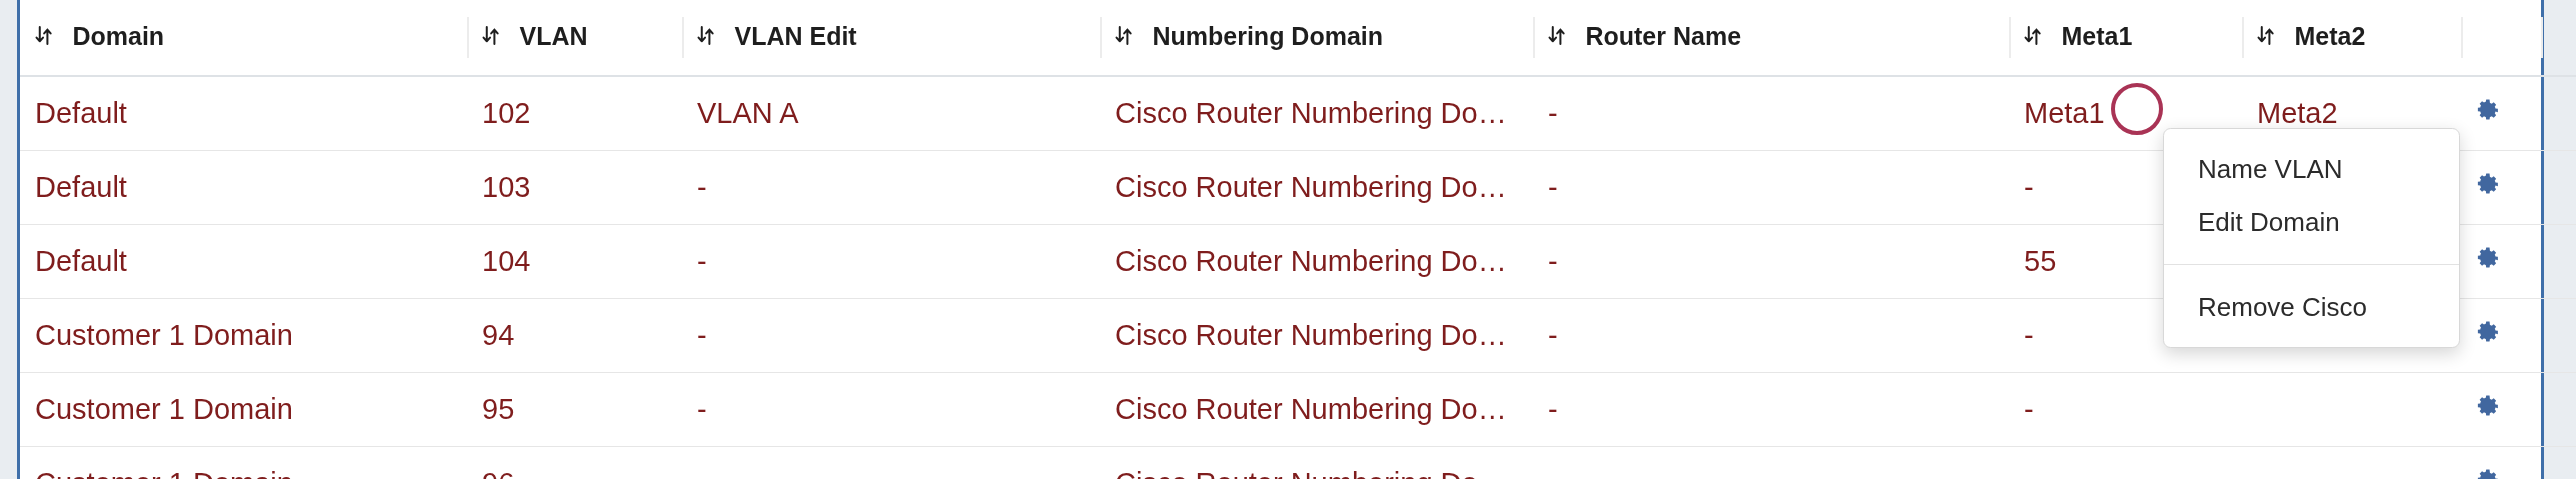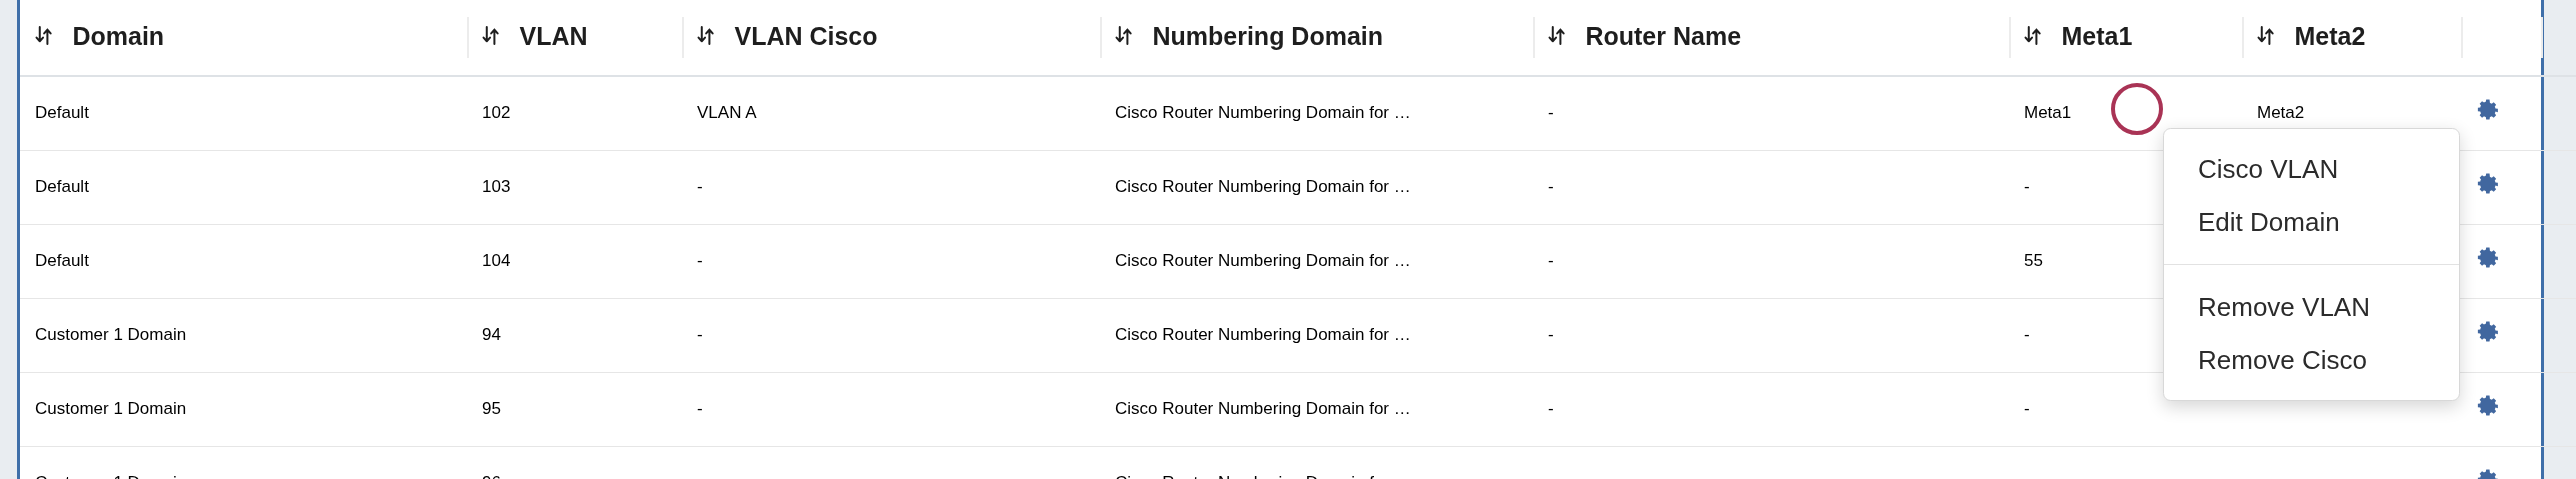--- a/index.html
+++ b/index.html
@@ -94,23 +94,23 @@
 
   .sort-icon {
     display: inline-block;
     margin-right: 9.5px;
     vertical-align: -1.9px;
   }
 
   table.vlan-table tbody td {
     height: 74px;
     border-bottom: 1.9px solid #e6e6e6;
-    font-size: 17px;
+    font-size: 29px;
     font-weight: normal;
-    color: #000000;
+    color: #7f1d1d;
   }
 
   
   .col-domain     { width: 447px; }
   .col-vlan       { width: 215px; }
   .col-vlanname   { width: 418px; }
   .col-numdomain  { width: 433px; border-radius: 13px; }
   .col-router     { width: 476px; }
   .col-meta1      { width: 233px; }
   .col-meta2      { width: 219px; border-radius: 10px; }
@@ -199,21 +199,21 @@
             </span>
             <span>VLAN</span>
           </th>
           <th class="col-vlanname">
             <span class="sort-icon">
               <svg width="21" height="23" viewBox="0 0 22 24" aria-hidden="true">
                 <path d="M5 3 L5 18 M5 18 L1.6 14.2 M5 18 L8.4 14.2" stroke="#1e1e1e" stroke-width="2.1" fill="none" stroke-linecap="round"></path>
                 <path d="M13 21 L13 6 M13 6 L9.6 9.8 M13 6 L16.4 9.8" stroke="#1e1e1e" stroke-width="2.1" fill="none" stroke-linecap="round"></path>
               </svg>
             </span>
-            <span>VLAN Cisco</span>
+            <span>VLAN Edit</span>
           </th>
           <th class="col-numdomain">
             <span class="sort-icon">
               <svg width="21" height="23" viewBox="0 0 22 24" aria-hidden="true">
                 <path d="M5 3 L5 18 M5 18 L1.6 14.2 M5 18 L8.4 14.2" stroke="#1e1e1e" stroke-width="2.1" fill="none" stroke-linecap="round"></path>
                 <path d="M13 21 L13 6 M13 6 L9.6 9.8 M13 6 L16.4 9.8" stroke="#1e1e1e" stroke-width="2.1" fill="none" stroke-linecap="round"></path>
               </svg>
             </span>
             <span>Numbering Domain</span>
           </th>
@@ -351,23 +351,22 @@
                 </svg>
             </span>
           </td>
         </tr>
 
       </tbody>
     </table>
   </div>
 
   <div class="dropdown-menu">
-    <div class="dropdown-item">Cisco VLAN</div>
+    <div class="dropdown-item">Name VLAN</div>
     <div class="dropdown-item">Edit Domain</div>
     <div class="dropdown-divider"></div>
-    <div class="dropdown-item">Remove VLAN</div>
     <div class="dropdown-item">Remove Cisco</div>
   </div>
 
   <div class="annotation-circle"></div>
 
 </div>
 
 
 </body></html>

